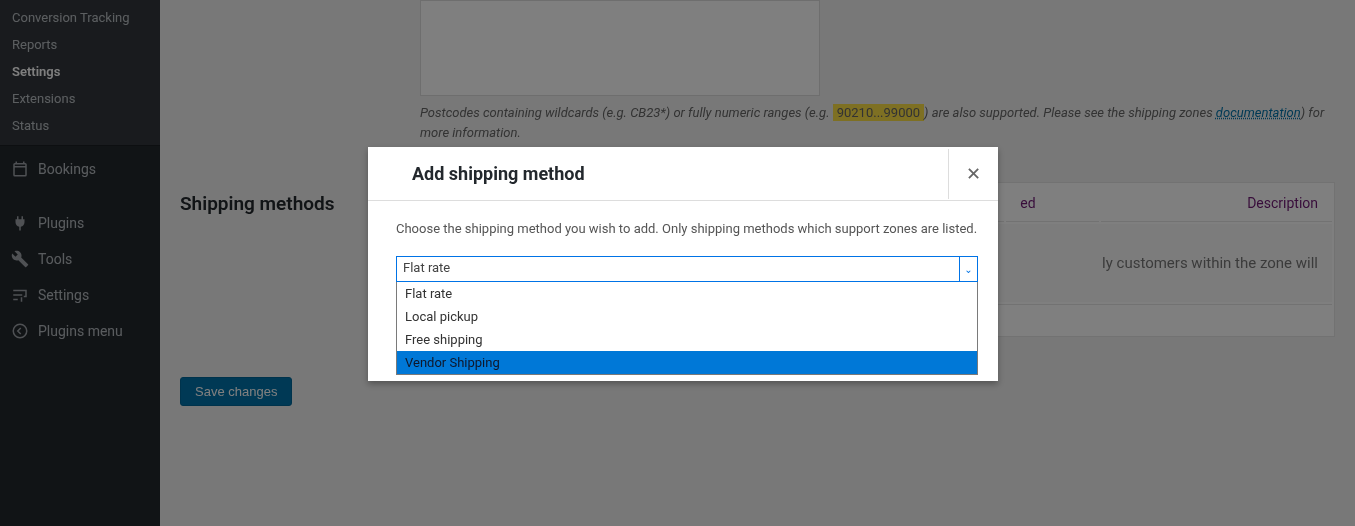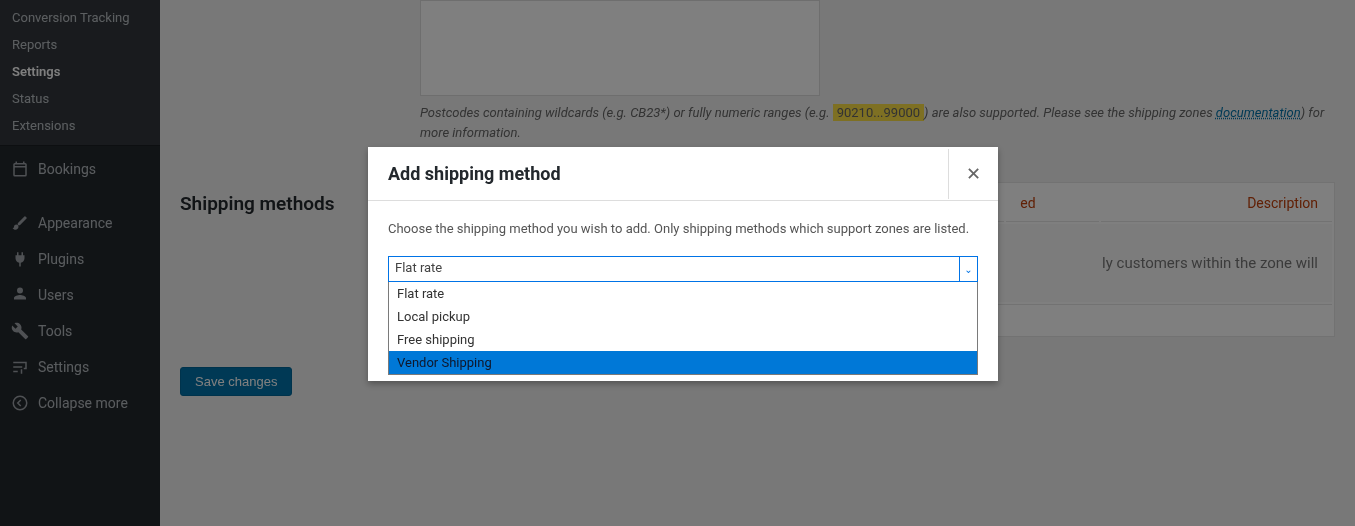--- a/index.html
+++ b/index.html
@@ -86,37 +86,37 @@
     font-weight:600; color:#23282d; font-size:19px;
     padding-top:10px;
   }
   .shipping-table {
     flex:1;
     background:#fff;
     border:1px solid #e5e5e5;
   }
   .shipping-table thead th {
     text-align:left; padding:10px 14px;
-    font-size:14px; color:#c2410c; font-weight:400;
+    font-size:14px; color:#701a75; font-weight:400;
     border-bottom:1px solid #e5e5e5;
   }
   .shipping-table thead th:last-child { text-align:right;}
   .shipping-table tbody td {
     padding: 30px 14px;
     background: #f9f9f9;
   }
   .shipping-table tbody td .placeholder {
     color:#777; font-size:15px;
   }
   .shipping-table tfoot td {
     padding:10px 14px;
     border-top:1px solid #e5e5e5;
   }
   .save {
-    margin-top:30px;
+    margin-top:40px;
     background:#0073aa; color:#fff;
     border:1px solid #006799;
     padding:6px 14px;
     font-size:13px;
     border-radius:3px;
     cursor:pointer;
   }
   
   .overlay {
     position:absolute; left:0; top:0; width:1355px; height:526px;
@@ -127,30 +127,30 @@
     left: 368px; top: 147px;
     width: 630px;
     background:#fff;
     box-shadow: 0 3px 6px rgba(0,0,0,0.3);
   }
   .modal-head {
     display:flex; justify-content:space-between; align-items:center;
     padding: 16px 20px;
     border-bottom:1px solid #ddd;
   }
-  .modal-head h1 { font-size:18px; font-weight:700; color:#23282d; }
+  .modal-head h1 { font-size:18px; font-weight:700; color:#23282d;margin-left:24px; }
   .modal-head .close {
     width:50px; height:50px;
     margin:-16px -20px -16px 0;
     border-left:1px solid #ddd;
     display:flex; align-items:center; justify-content:center;
     color:#666; cursor:pointer;
     font-size:18px;
   }
-  .modal-body { padding: 20px 20px 6px 20px; }
+  .modal-body { padding: 20px 20px 6px 20px; margin-left: 8px; }
   .modal-body p { color:#555; font-size:13px; margin-bottom:20px; }
   .select-box {
     border:1px solid #0073e6;
     height:26px;
     display:flex; align-items:stretch;
     font-size:13px;
   }
   .select-box .val {
     flex:1; padding:3px 6px; color:#444;
   }
@@ -171,57 +171,41 @@
   }
 </style>
 </head>
 <body>
 
 <div class="sidebar">
   <div class="sub">
     <a href="#">Conversion Tracking</a>
     <a href="#">Reports</a>
     <a href="#" class="current">Settings</a>
+    <a href="#">Extensions</a>
     <a href="#">Status</a>
-    <a href="#">Extensions</a>
   </div>
   <div class="sep"></div>
 
   <div class="top">
     <span class="ic">
         <svg viewBox="0 0 24 24">
           <path d="M19 4h-1V2h-2v2H8V2H6v2H5a2 2 0 00-2 2v14a2 2 0 002 2h14a2 2 0 002-2V6a2 2 0 00-2-2zm0 16H5V10h14v10zM5 8V6h14v2H5z"></path>
         </svg>
       </span>
     <span>Bookings</span>
   </div>
   <div style="height:18px"></div>
   <div class="top">
     <span class="ic">
         <svg viewBox="0 0 24 24">
-          <path d="M7 14c-1.66 0-3 1.34-3 3 0 1.31-1.16 2-2 2 .92 1.22 2.49 2 4 2 2.21 0 4-1.79 4-4 0-1.66-1.34-3-3-3zm13.71-9.29l-1.42-1.42a1 1 0 00-1.41 0L9 12.17V15h2.83l8.88-8.88a1 1 0 000-1.41z"></path>
-        </svg>
-      </span>
-    <span>Appearance</span>
-  </div>
-  <div class="top">
-    <span class="ic">
-        <svg viewBox="0 0 24 24">
           <path d="M16 7V3h-2v4h-4V3H8v4H6v4c0 2.97 2.16 5.43 5 5.91V22h2v-5.09c2.84-.48 5-2.94 5-5.91V7h-2z"></path>
         </svg>
       </span>
     <span>Plugins</span>
-  </div>
-  <div class="top">
-    <span class="ic">
-        <svg viewBox="0 0 24 24">
-          <path d="M12 12c2.67 0 8 1.34 8 4v2H4v-2c0-2.66 5.33-4 8-4zm0-2a4 4 0 110-8 4 4 0 010 8z"></path>
-        </svg>
-      </span>
-    <span>Users</span>
   </div>
   <div class="top">
     <span class="ic">
         <svg viewBox="0 0 24 24">
           <path d="M22.7 19l-9.1-9.1c.9-2.3.4-5-1.5-6.9-2-2-5-2.4-7.4-1.3L9 6 6 9 1.6 4.7C.5 7.1.9 10.1 2.9 12.1c1.9 1.9 4.6 2.4 6.9 1.5l9.1 9.1c.4.4 1 .4 1.4 0l2.3-2.3c.5-.4.5-1.1.1-1.4z"></path>
         </svg>
       </span>
     <span>Tools</span>
   </div>
   <div class="top">
@@ -232,21 +216,21 @@
       </span>
     <span>Settings</span>
   </div>
   <div class="top">
     <span class="ic">
         <svg viewBox="0 0 24 24">
           <circle cx="12" cy="12" r="9" fill="none" stroke="currentColor" stroke-width="2"></circle>
           <path d="M13 8l-4 4 4 4" fill="none" stroke="currentColor" stroke-width="2"></path>
         </svg>
       </span>
-    <span>Collapse more</span>
+    <span>Plugins menu</span>
   </div>
 </div>
 
 <div class="main">
   <div class="zone-postcode">
     <textarea style=""></textarea>
     <div class="hint">
       <span>Postcodes containing wildcards (e.g. CB23*) or fully numeric ranges (e.g. </span><code>90210...99000</code><span>) are also supported. Please see the shipping zones </span><a href="#">documentation</a><span>) for more information.</span>
     </div>
   </div>

